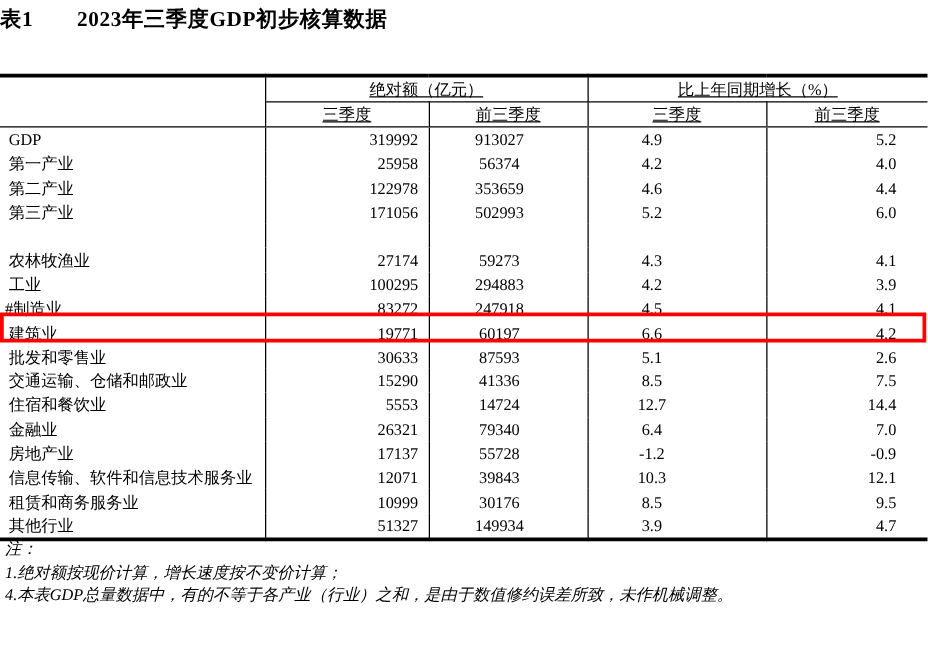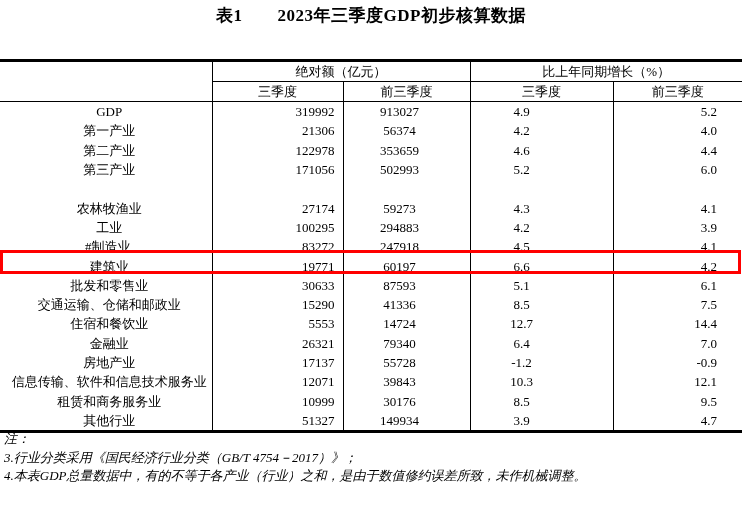--- a/index.html
+++ b/index.html
@@ -3,46 +3,46 @@
 <meta charset="utf-8">
 <style>
   html,body{margin:0;padding:0;}
   body{
     width:742px;height:517px;overflow:hidden;background:#ffffff;
     font-family:"Liberation Serif","DejaVu Serif",serif;
     color:#000;position:relative;
   }
   .page-title{
     position:absolute;top:4px;left:0;width:742px;
-    text-align:center;font-size:17px;font-weight:bold;
+    text-align:left;font-size:17px;font-weight:bold;
     letter-spacing:0.5px;
   }
   .table-wrap{
     position:absolute;top:59px;left:0;width:742px;
   }
   table{
     width:742px;table-layout:fixed;border-collapse:collapse;
     border-top:3px solid #000;border-bottom:3px solid #000;
     font-size:13px;
   }
   col.w0{width:212px;} col.w1{width:131px;} col.w2{width:127px;}
   col.w3{width:143px;} col.w4{width:129px;}
   th,td{
     padding:0;margin:0;font-weight:normal;white-space:nowrap;
     overflow:hidden;vertical-align:middle;line-height:19px;
   }
   thead tr.grp th{height:18px;}
   thead tr.sub th{height:19px;}
   thead{border-bottom:1px solid #000;}
-  th.center{text-align:center;}
+  th.center{text-align:center;text-decoration:underline;}
   .vline{border-right:1px solid #000;}
   .grp-line{border-bottom:1px solid #000;}
   tbody td{height:19.3px;}
   tbody tr.spacer td{height:19.3px;}
-  td.c0{text-align:center;padding-left:7px;}
+  td.c0{text-align:left;padding-left:7px;}
   td.c0.indent{padding-left:4px;}
   td.c1{text-align:right;padding-right:8px;margin-left:39px;}
   td.c2{text-align:center;padding-right:14px;}
   td.c3{text-align:center;padding-right:40px;}
   td.c4{text-align:right;padding-right:25px;}
   .highlight-box{
     position:absolute;left:0;top:250px;width:741px;height:24px;
     box-sizing:border-box;border:3px solid #ff0000;
     pointer-events:none;
   }
@@ -81,21 +81,21 @@
     <tbody>
         <tr>
           <td class="c0 vline">GDP</td>
           <td class="c1 vline">319992</td>
           <td class="c2 vline">913027</td>
           <td class="c3 vline">4.9</td>
           <td class="c4">5.2</td>
         </tr>
         <tr>
           <td class="c0 vline">第一产业</td>
-          <td class="c1 vline">21306</td>
+          <td class="c1 vline">25958</td>
           <td class="c2 vline">56374</td>
           <td class="c3 vline">4.2</td>
           <td class="c4">4.0</td>
         </tr>
         <tr>
           <td class="c0 vline">第二产业</td>
           <td class="c1 vline">122978</td>
           <td class="c2 vline">353659</td>
           <td class="c3 vline">4.6</td>
           <td class="c4">4.4</td>
@@ -140,21 +140,21 @@
           <td class="c1 vline">19771</td>
           <td class="c2 vline">60197</td>
           <td class="c3 vline">6.6</td>
           <td class="c4">4.2</td>
         </tr>
         <tr>
           <td class="c0 vline">批发和零售业</td>
           <td class="c1 vline">30633</td>
           <td class="c2 vline">87593</td>
           <td class="c3 vline">5.1</td>
-          <td class="c4">6.1</td>
+          <td class="c4">2.6</td>
         </tr>
         <tr>
           <td class="c0 vline">交通运输、仓储和邮政业</td>
           <td class="c1 vline">15290</td>
           <td class="c2 vline">41336</td>
           <td class="c3 vline">8.5</td>
           <td class="c4">7.5</td>
         </tr>
         <tr>
           <td class="c0 vline">住宿和餐饮业</td>
@@ -200,16 +200,16 @@
         </tr>
       </tbody>
   </table>
 </div>
 
 <div class="highlight-box" style="border-color: rgb(255, 0, 0);"></div>
 
 <div class="notes">
   <div class="note-line">注：</div>
   <div>
-      <div class="note-line">3.行业分类采用《国民经济行业分类（GB/T 4754－2017）》；</div>
+      <div class="note-line">1.绝对额按现价计算，增长速度按不变价计算；</div>
       <div class="note-line">4.本表GDP总量数据中，有的不等于各产业（行业）之和，是由于数值修约误差所致，未作机械调整。</div>
     </div>
 </div>
 
 </body></html>

